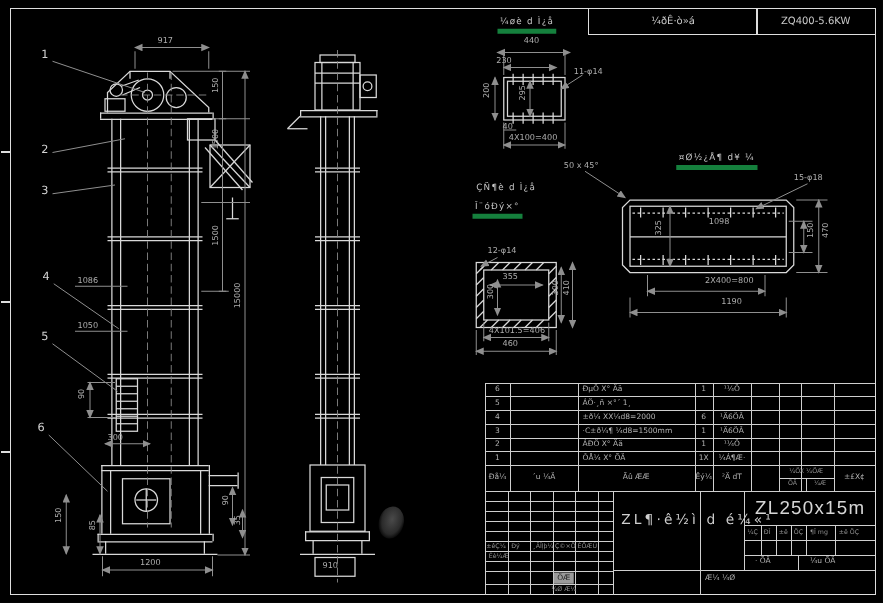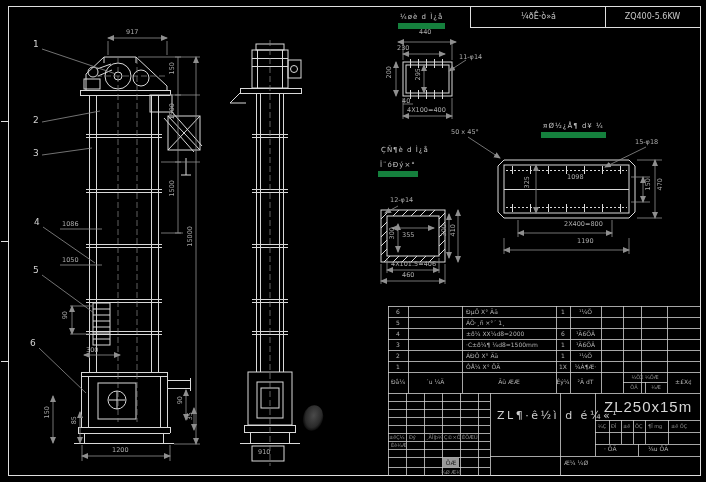--- a/index.html
+++ b/index.html
@@ -3,21 +3,21 @@
 <meta charset="utf-8">
 <style>
 *{margin:0;padding:0;box-sizing:border-box}
 body{background:#111}
 #stage{position:relative;width:706px;height:482px;background:#000;overflow:hidden;font-family:"DejaVu Sans",sans-serif}
 svg{position:absolute;left:0;top:0}
 .lb{position:absolute;color:#adadad;font-size:6.5px;line-height:1;white-space:nowrap}
 .b{color:#d2d2d2;font-size:9px}
 .t{color:#c6c6c6;font-size:7px;letter-spacing:1px}
 .v{writing-mode:vertical-rl;transform:rotate(180deg)}
-.ul{border-bottom:6px solid #15803d;padding:0 2px 2px}
+.ul{border-bottom:4px solid #15803d;padding:0 2px 2px}
 .c{text-align:center}
 .hd{position:absolute;color:#c9c9c9;font-size:8px;text-align:center;line-height:1;white-space:nowrap}
 .cell{position:absolute;color:#b2b2b2;font-size:6px;line-height:1;white-space:nowrap}
 .tiny{font-size:5px;color:#8f8f8f}
 #model{position:absolute;left:604px;top:398px;color:#d6d6d6;font-size:15px;font-family:"Liberation Sans",sans-serif;letter-spacing:1px;white-space:nowrap}
 #dname{position:absolute;left:497px;top:409px;color:#cfcfcf;font-size:11px;letter-spacing:2.5px;white-space:nowrap}
 #stamp{position:absolute;left:443px;top:458px;width:16px;height:9px;background:#9a9a9a;color:#1c1c1c;font-size:6px;text-align:center;line-height:9px}
 #smudge{position:absolute;left:303px;top:405px;width:20px;height:26px;border-radius:50%;transform:rotate(15deg);background:radial-gradient(ellipse at 50% 40%,#4a4a4a 0%,#2a2a2a 55%,#000 78%)}
 </style>
 </head>
@@ -379,21 +379,21 @@
 <span class="lb" style="left:567px;top:174px">1098</span>
 <span class="lb v" style="left:524px;top:176px">325</span>
 <span class="lb v" style="left:645px;top:178px">150</span>
 <span class="lb v" style="left:657px;top:178px">470</span>
 <span class="lb" style="left:564px;top:221px">2X400=800</span>
 <span class="lb" style="left:577px;top:238px">1190</span>
 
 <span class="lb t" style="left:381px;top:147px">ÇÑ¶è d Ì¿å</span>
 <span class="lb t ul" style="left:378px;top:162px">Î¨óÐý×°</span>
 <span class="lb" style="left:390px;top:197px">12-φ14</span>
-<span class="lb" style="left:402px;top:232px">355</span>
+<span class="lb" style="left:402px;top:218px">355</span>
 <span class="lb v" style="left:389px;top:227px">300</span>
 <span class="lb v" style="left:441px;top:224px">300</span>
 <span class="lb v" style="left:450px;top:224px">410</span>
 <span class="lb" style="left:391px;top:261px">4X101.5=406</span>
 <span class="lb" style="left:402px;top:272px">460</span>
 
 <span class="cell c" style="left:388px;top:309px;width:20px">6</span>
 <span class="cell" style="left:466px;top:309px">ÐµÖ X° Ää</span>
 <span class="cell c" style="left:556px;top:309px;width:14px">1</span>
 <span class="cell c" style="left:570px;top:309px;width:31px">¹¼Ö</span>

